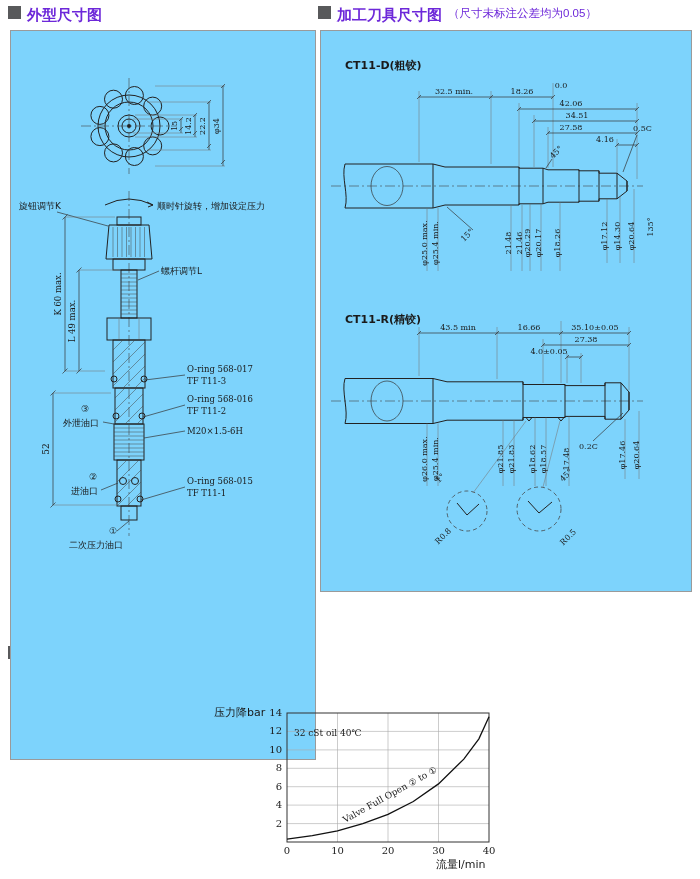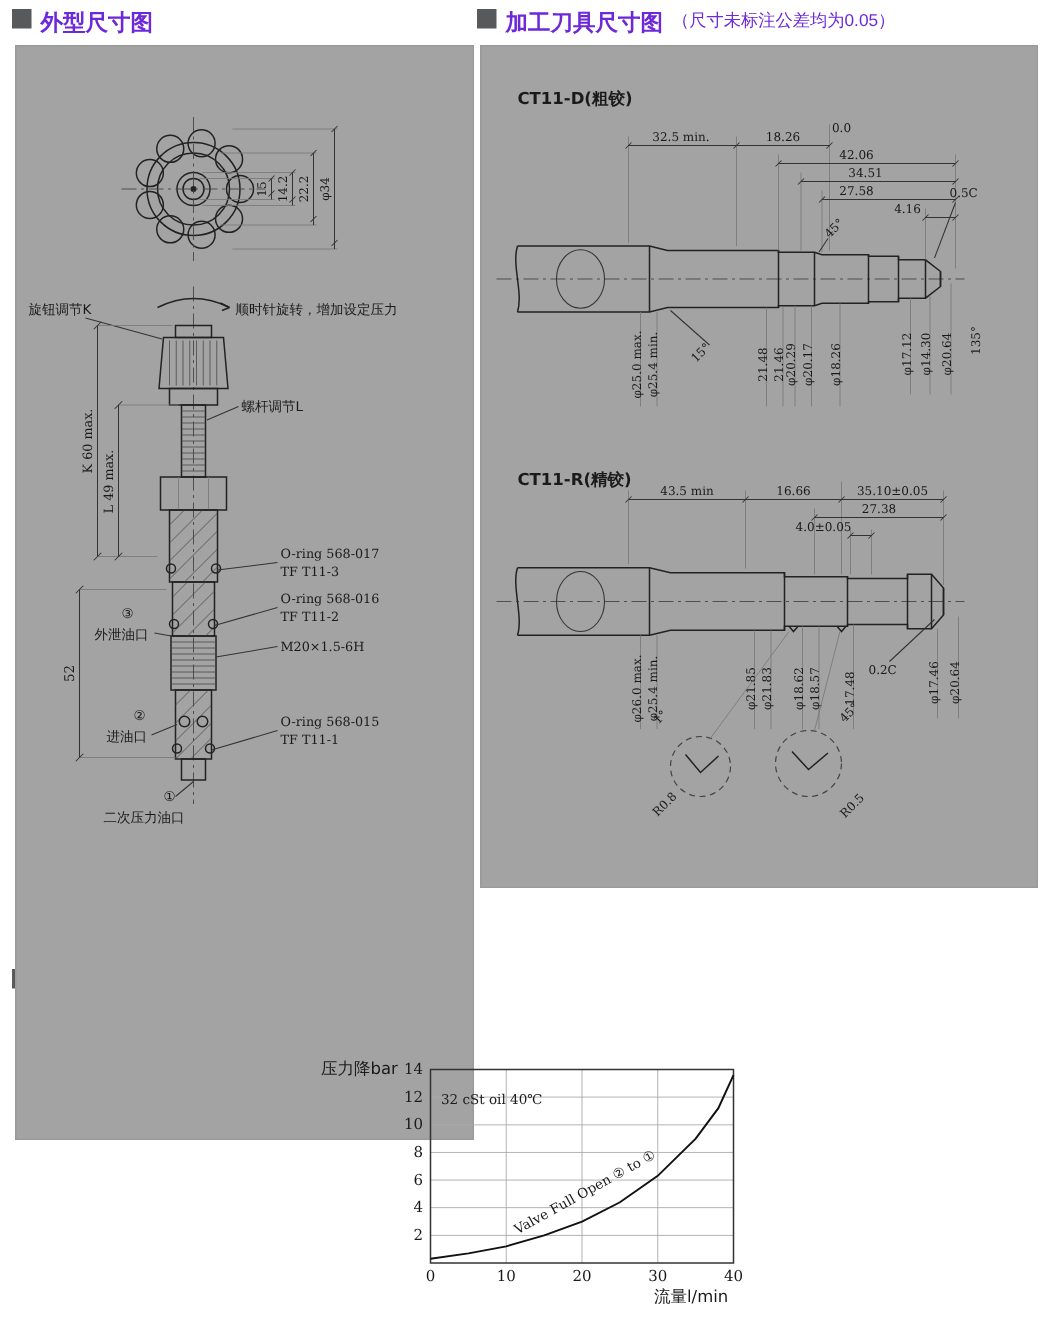--- a/index.html
+++ b/index.html
@@ -3,21 +3,21 @@
 <meta charset="utf-8">
 <style>
   * { margin:0; padding:0; box-sizing:border-box; }
   html,body { width:700px; height:879px; background:#fff; }
   body { position:relative; overflow:hidden; color:#111;
          font-family:"Liberation Sans","DejaVu Sans",sans-serif; }
   .heading { position:absolute; display:flex; align-items:flex-start; gap:6px;
              font-weight:bold; font-size:15px; color:#6d28d9; white-space:nowrap; }
   .heading .note { font-size:11.5px; font-weight:normal; }
   .sq { width:13px; height:13px; background:#58595b; display:inline-block; flex:0 0 auto; }
-  .panel { position:absolute; border:1px solid #9a9a9a; background:#a3a3a3; }
+  .panel { position:absolute; border:1px solid #9a9a9a; background:#7dd3fc; }
   .abs { position:absolute; }
   svg text { font-family:"DejaVu Serif","Liberation Serif",serif; fill:#1a1a1a; }
   svg text.cn { font-family:"DejaVu Sans","Liberation Sans",sans-serif; }
   .t8{font-size:8px}.t85{font-size:8.5px}.t9{font-size:9px}.t10{font-size:10px}
   .t11{font-size:11px}
   .bld{font-weight:bold}
   .mid{text-anchor:middle}.end{text-anchor:end}
   .ln{stroke:#222;stroke-width:1;fill:none}
   .thin{stroke:#777;stroke-width:.55;fill:none}
   .dim{stroke:#333;stroke-width:.7;fill:none}

